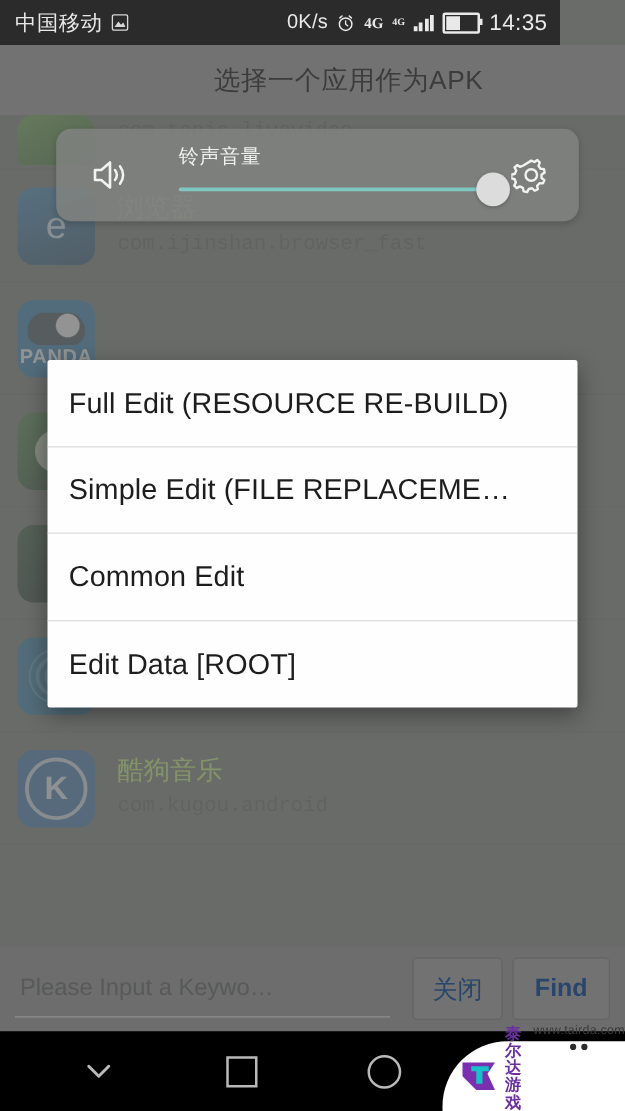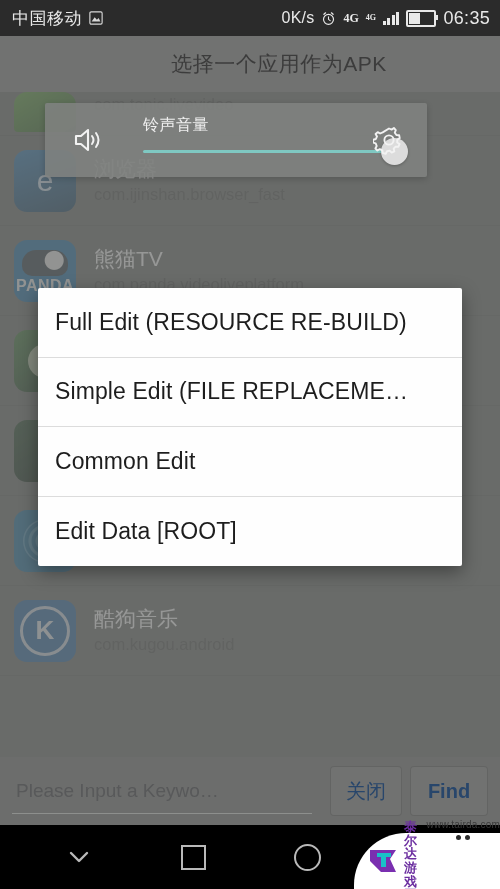--- a/index.html
+++ b/index.html
@@ -15,21 +15,21 @@
     width: 500px;
     height: 889px;
     overflow: hidden;
     background: #6a6c6a;
   }
 
   
   .statusbar {
     position: absolute;
     top: 0; left: 0;
-    width: 500px;
+    width: 448px;
     height: 36px;
     background: #2b2b2b;
     display: flex;
     align-items: center;
     z-index: 60;
     box-sizing: border-box;
     padding: 0 10px 0 12px;
     justify-content: flex-end;
   }
   .sb-carrier {
@@ -147,24 +147,25 @@
     font-size: 12px;
     font-weight: bold;
     color: #fff;
     box-sizing: border-box;
   }
   .app-meta {
     margin-left: 18px;
     display: flex;
     flex-direction: column;
     justify-content: center;
+    font-family: Liberation Mono, monospace;
   }
   .app-name {
     font-size: 21px;
-    color: #ffffff;
+    color: #bef264;
     line-height: 1.18;
   }
   .app-pkg {
     font-size: 16.5px;
     color: #4f514f;
     margin-top: 3px;
   }
   
   .list-scrim {
     position: absolute;
@@ -208,22 +209,23 @@
 
   
   .volume-panel {
     position: absolute;
     left: 45px; top: 103px;
     width: 382px; height: 74px;
     background: rgba(128,130,128,0.88);
     z-index: 30;
     display: flex;
     align-items: center;
-    border-radius: 2px;
+    border-radius: 12px;
     box-shadow: 0 2px 6px rgba(0,0,0,0.18);
+    padding-left: 36px;
   }
   .vol-speaker {
     position: absolute;
     left: 28px; top: 22px;
     width: 34px; height: 30px;
   }
   .vol-label {
     position: absolute;
     left: 98px; top: 12px;
     font-size: 16px;
@@ -397,21 +399,21 @@
       </span>
       <span class="sb-bars">
           <i></i>
           <i></i>
           <i></i>
           <i></i>
         </span>
       <span class="sb-batt">
           <i></i>
         </span>
-      <span class="sb-time">06:35</span>
+      <span class="sb-time">14:35</span>
     </span>
   </div>
 
   <div class="appbar">
     <span class="appbar-title">选择一个应用作为APK</span>
     <span class="appbar-overflow">
         <b></b>
         <b></b>
         <b></b>
       </span>
@@ -434,24 +436,20 @@
         <span class="app-name">浏览器</span>
         <span class="app-pkg">com.ijinshan.browser_fast</span>
       </div>
     </div>
 
     <div class="app-row">
       <div class="app-icon ic-panda">
         <span class="pbody"></span>
         <span class="ptxt">PANDA</span>
       </div>
-      <div class="app-meta">
-        <span class="app-name">熊猫TV</span>
-        <span class="app-pkg">com.panda.videoliveplatform</span>
-      </div>
     </div>
 
     <div class="app-row">
       <div class="app-icon ic-green">
           <span class="blob"></span>
         </div>
       <div class="app-meta"></div>
     </div>
 
     <div class="app-row">

